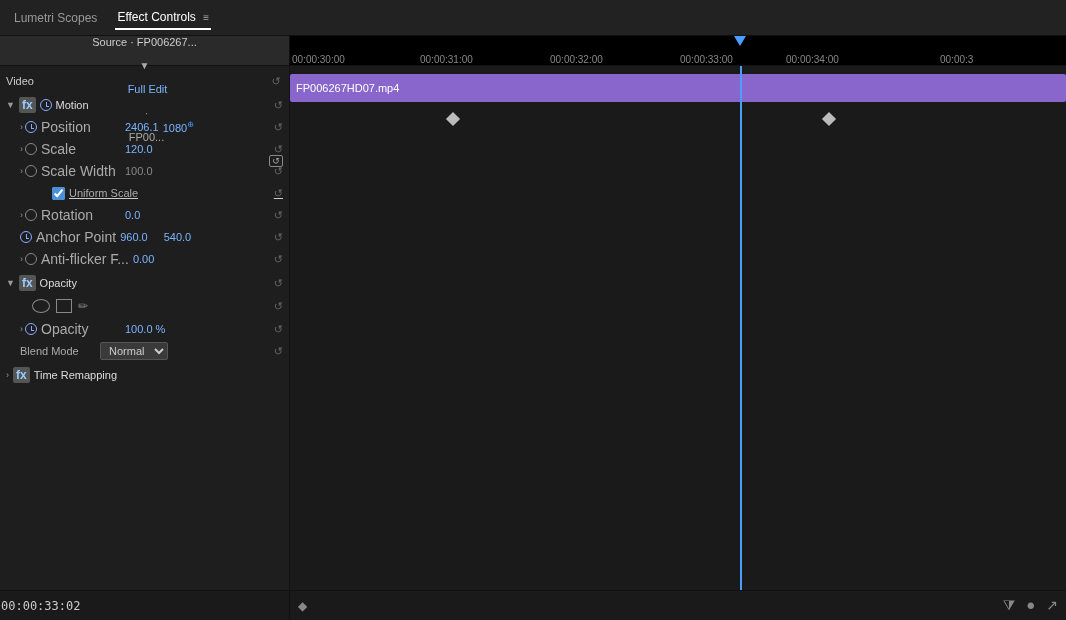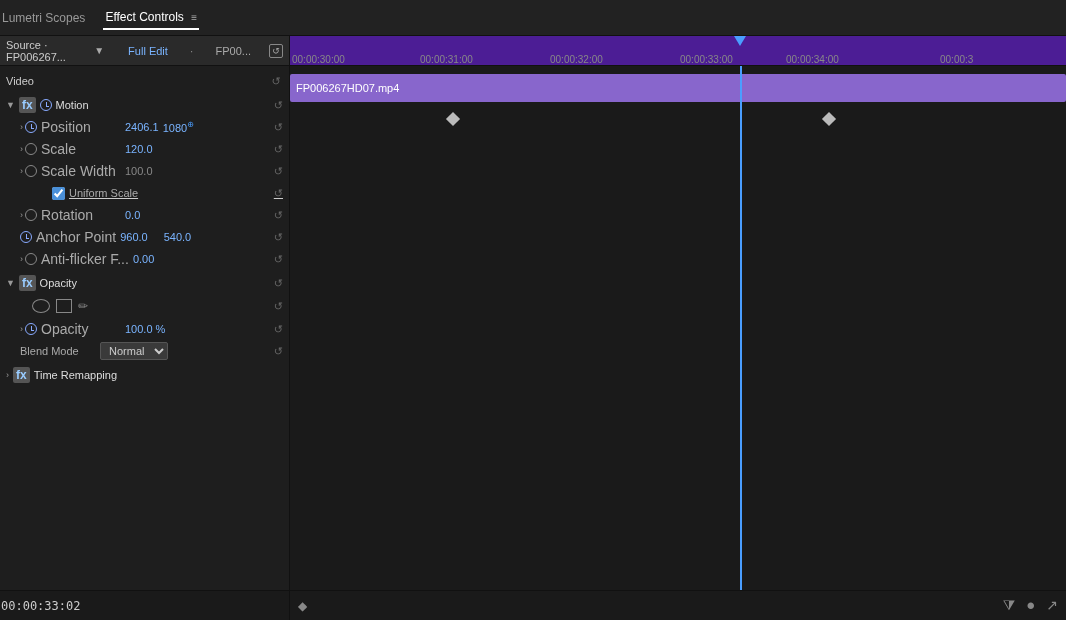--- a/index.html
+++ b/index.html
@@ -13,21 +13,21 @@
       overflow: hidden;
     }
 
     
     .tab-bar {
       display: flex;
       align-items: center;
       height: 36px;
       background: #222;
       border-bottom: 1px solid #111;
-      padding: 0 0;
+      padding: 0 12px;
       gap: 16px;
     }
     .tab-item {
       color: #999;
       cursor: pointer;
       font-size: 12px;
       padding: 4px 2px;
     }
     .tab-item.active {
       color: #fff;
@@ -56,21 +56,22 @@
     }
 
     
     .source-row {
       display: flex;
       align-items: center;
       height: 30px;
       background: #2a2a2a;
       padding: 0 6px;
       border-bottom: 1px solid #111;
-      gap: 18px;
+      gap: 12px;
+      flex-direction: column;
     }
     .source-label {
       color: #ccc;
       font-size: 11px;
       flex: 1;
     }
     .source-dropdown {
       color: #aaa;
       font-size: 10px;
     }
@@ -271,21 +272,21 @@
       flex: 1;
       display: flex;
       flex-direction: column;
       background: #1a1a1a;
       overflow: hidden;
     }
 
     
     .timeline-ruler {
       height: 30px;
-      background: #4c1d95;
+      background: #000000;
       border-bottom: 1px solid #111;
       display: flex;
       align-items: flex-end;
       position: relative;
       overflow: hidden;
     }
     .ruler-marks {
       display: flex;
       align-items: flex-end;
       height: 100%;

